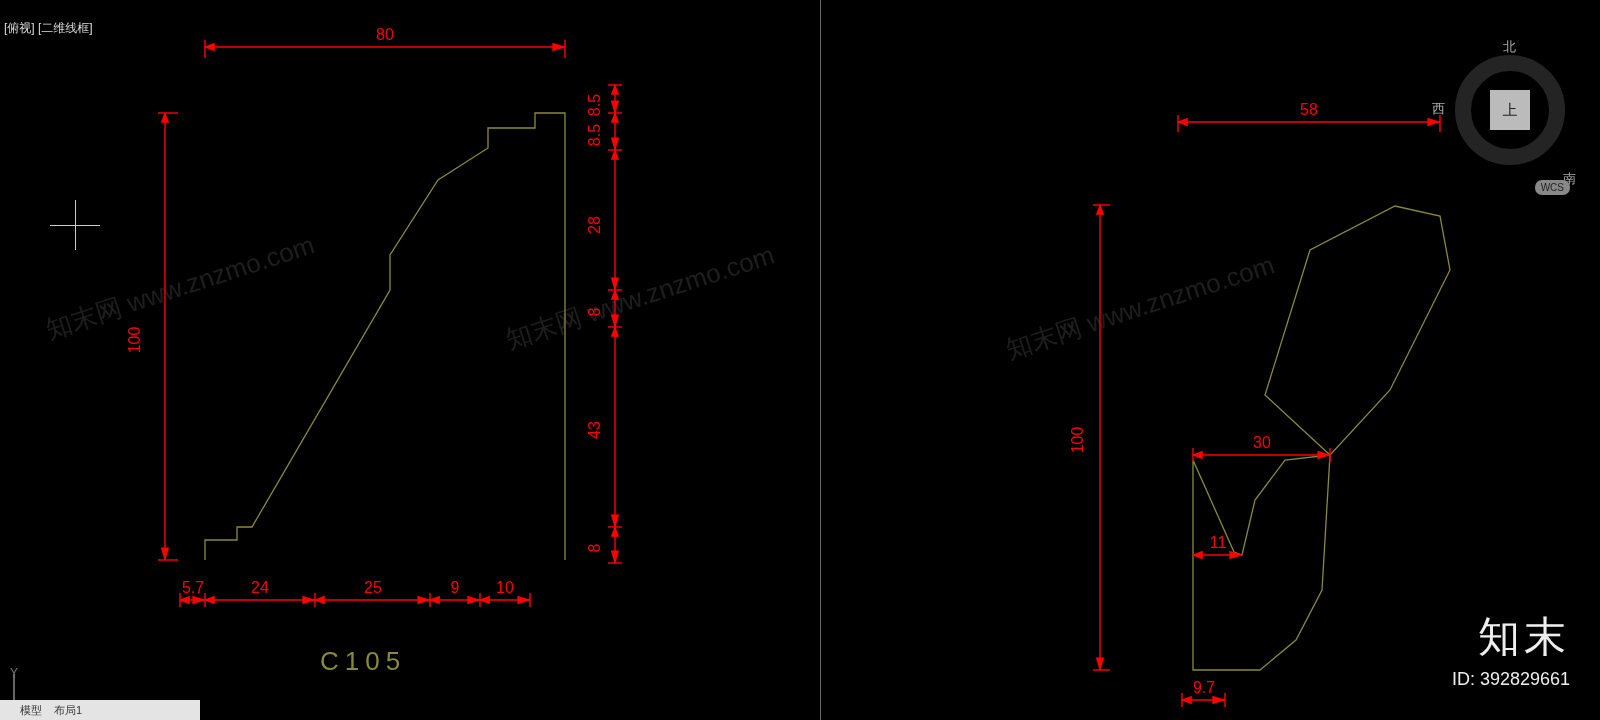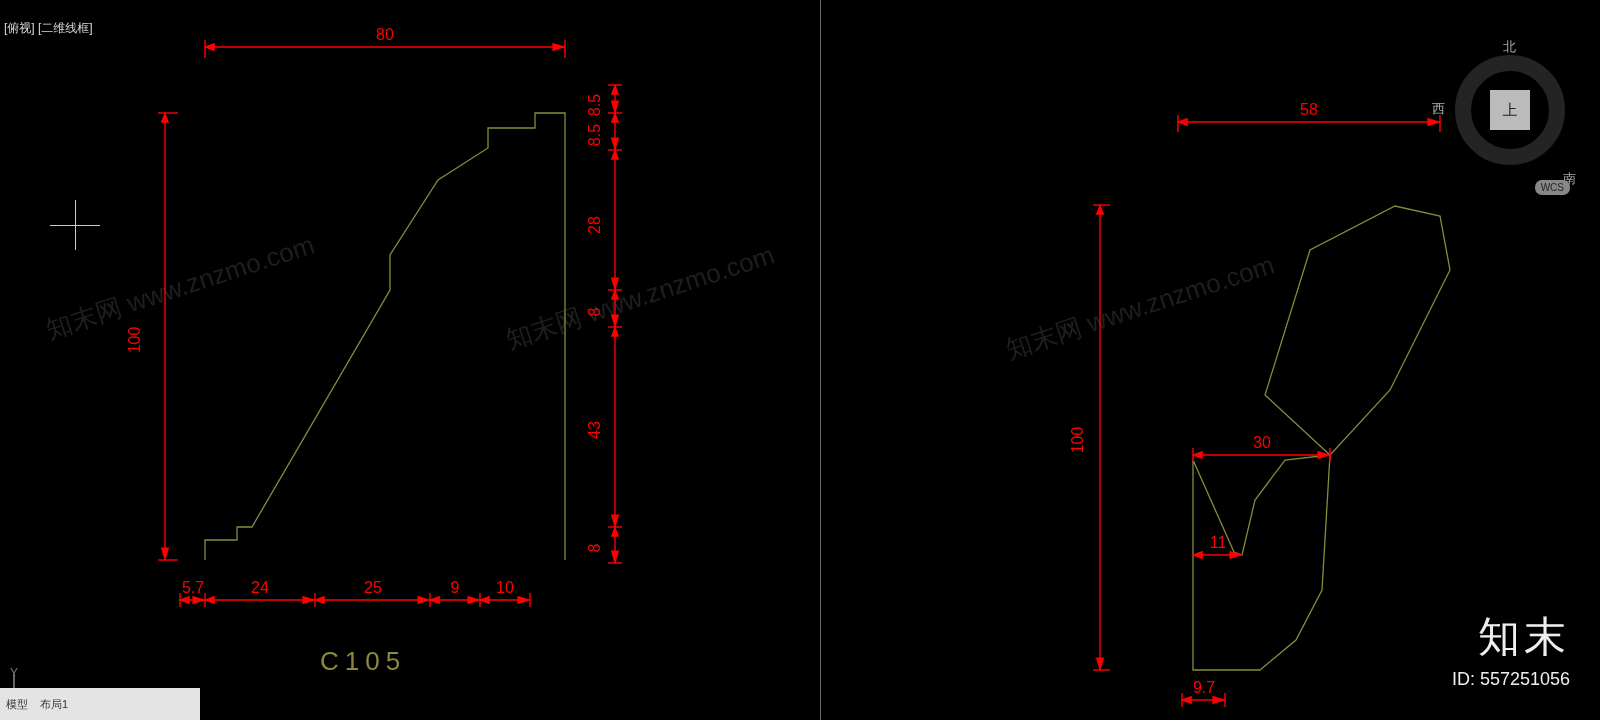--- a/index.html
+++ b/index.html
@@ -127,26 +127,26 @@
     .label-text {
       fill: #8a8a3a;
       font-size: 26px;
       letter-spacing: 6px;
       font-family: Arial, sans-serif;
     }
     .status-bar {
       position: absolute;
       left: 0;
       bottom: 0;
-      height: 32px;
+      height: 20px;
       width: 200px;
       background: #e4e4e4;
       color: #333;
       font-size: 11px;
-      padding-left: 6px;
+      padding-left: 20px;
       display: flex;
       align-items: center;
       gap: 12px;
     }
   </style>
 </head>
 <body>
 
 <div class="viewport-label">[俯视] [二维线框]</div>
 
@@ -267,19 +267,19 @@
   <text class="dim-text" x="1218" y="548">11</text>
 
   <line class="dim-line" x1="1182" y1="700" x2="1225" y2="700" marker-start="url(#arrS)" marker-end="url(#arrE)"></line>
   <text class="dim-text" x="1204" y="693">9.7</text>
   <line class="dim-line" x1="1182" y1="693" x2="1182" y2="707"></line>
   <line class="dim-line" x1="1225" y1="693" x2="1225" y2="707"></line>
 </svg>
 
 <div class="brand">
   <div class="name">知末</div>
-  <div class="id">ID: 557251056</div>
+  <div class="id">ID: 392829661</div>
 </div>
 
 <div class="status-bar">
   <span>模型</span>
   <span>布局1</span>
 </div>
 
 </body></html>

